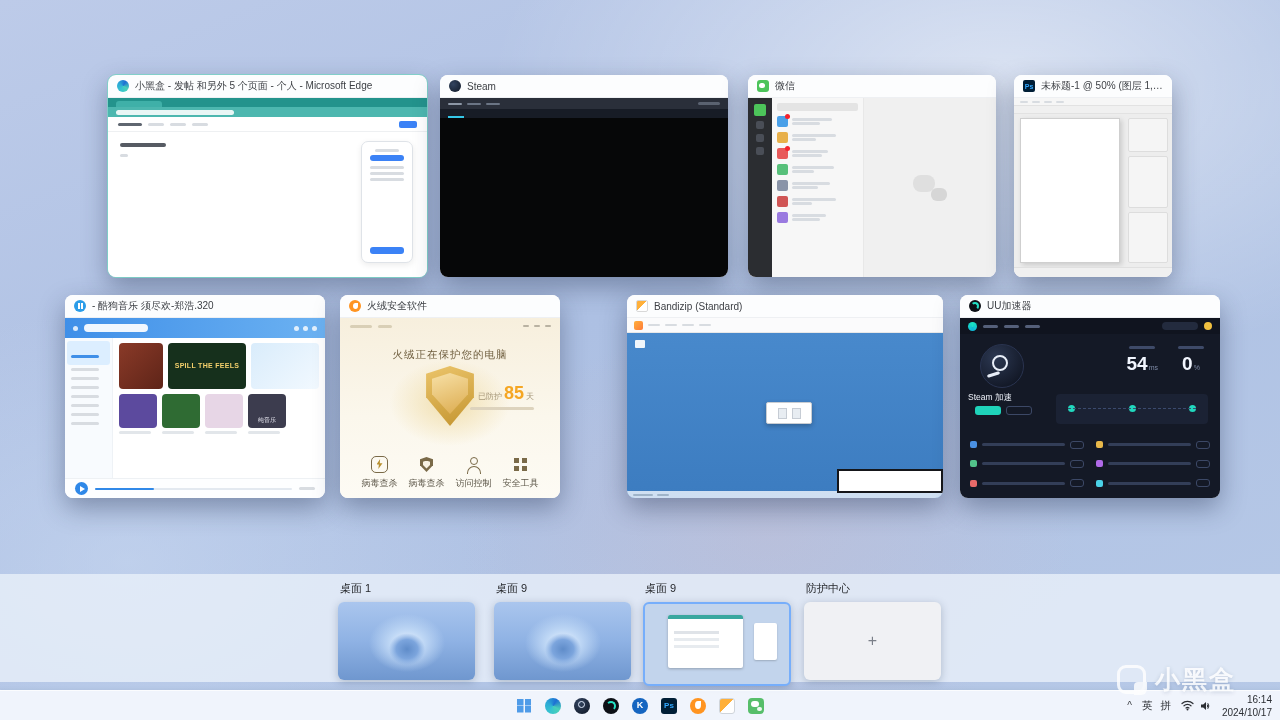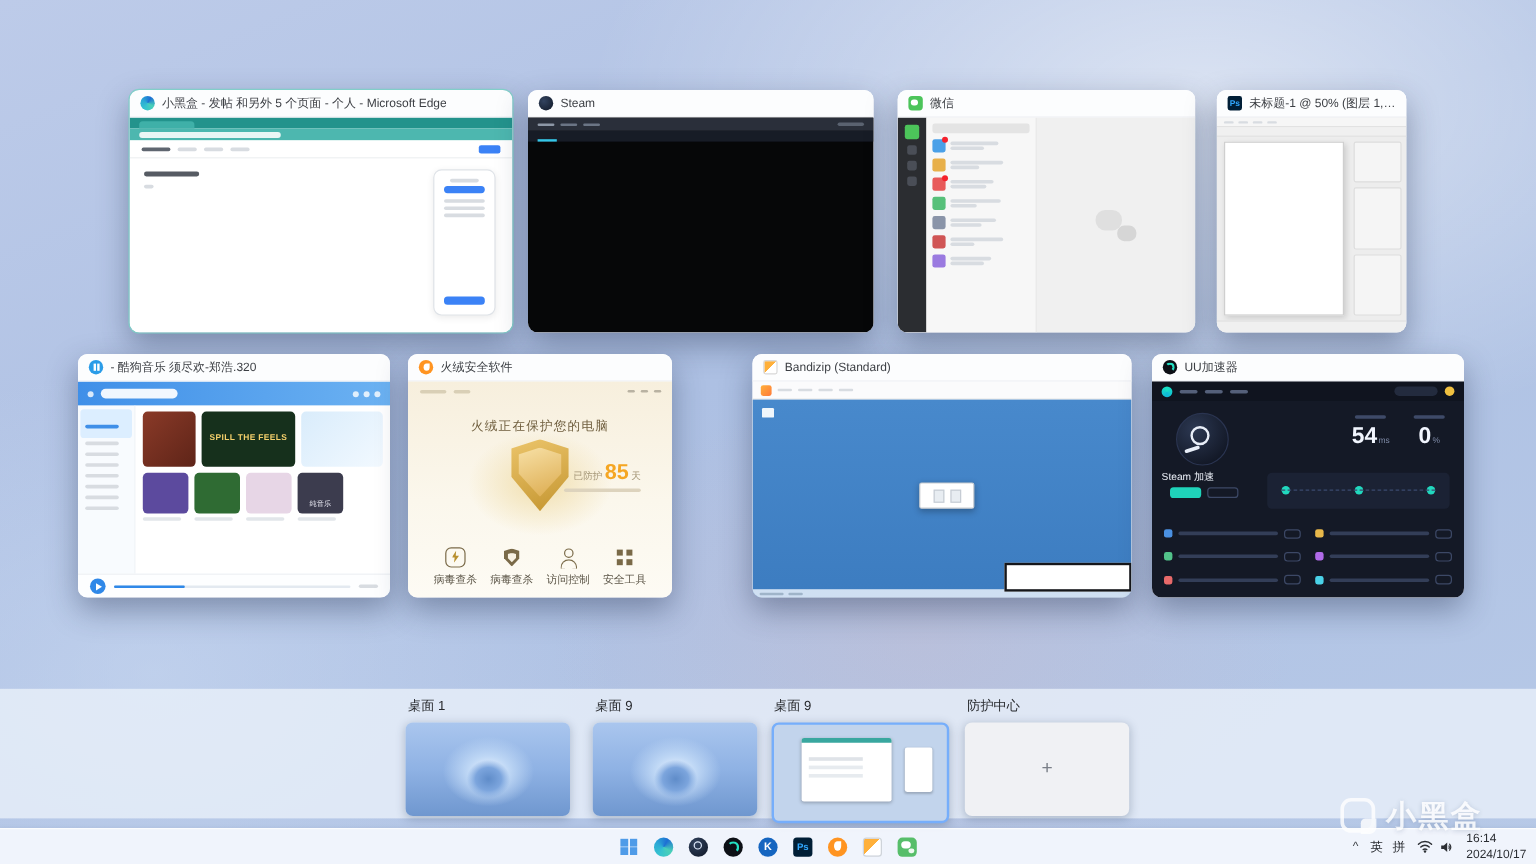--- a/index.html
+++ b/index.html
@@ -224,21 +224,21 @@
   .tbi-huorong{width:16px;height:16px;border-radius:50%;background:#ff9421;position:relative}
   .tbi-huorong::after{content:"";position:absolute;left:5px;top:3.5px;width:6px;height:8px;border-radius:50% 0 50% 50%;background:#fff}
   .tbi-bandizip{width:16px;height:16px;border-radius:3px;border:1px solid #cfd4da;background:linear-gradient(135deg,#ffb03a 48%,#fff 48%)}
   .tbi-wechat{width:16px;height:16px;border-radius:4px;background:#57be6a;position:relative}
   .tbi-wechat::before{content:"";position:absolute;left:3px;top:3.5px;width:8px;height:6px;border-radius:3px;background:#fff}
   .tbi-wechat::after{content:"";position:absolute;right:2.5px;bottom:3px;width:5px;height:4px;border-radius:2px;background:#eef9f0}
   .tb-tray{position:absolute;right:8px;top:0;height:100%;display:flex;align-items:center;gap:10px}
   .tray-chevron{font-size:10px;color:#3a3d42;cursor:pointer}
   .tray-lang{font-size:10.5px;color:#2b2e33;display:flex;gap:8px;cursor:pointer}
   .tray-icons{display:flex;align-items:center;gap:6px;cursor:pointer}
-  .tray-clock{font-size:10px;color:#2b2e33;line-height:1.3;cursor:pointer}
+  .tray-clock{text-align:right;font-size:10px;color:#2b2e33;line-height:1.3;cursor:pointer}
 
   
   .watermark{position:absolute;right:44px;bottom:24px;display:flex;align-items:center;gap:9px;z-index:40;opacity:.88}
   .wm-logo{width:29px;height:29px;border:3.5px solid rgba(255,255,255,.92);border-radius:9px;position:relative}
   .wm-logo::after{content:"";position:absolute;right:-3.5px;bottom:-3.5px;width:13px;height:13px;background:rgba(255,255,255,.92);border-radius:4px 0 6px 0}
   .wm-text{font-size:25px;font-weight:bold;color:rgba(255,255,255,.94);letter-spacing:2px;text-shadow:0 1px 4px rgba(90,110,140,.35)}
 </style>
 </head>
 <body>
 

